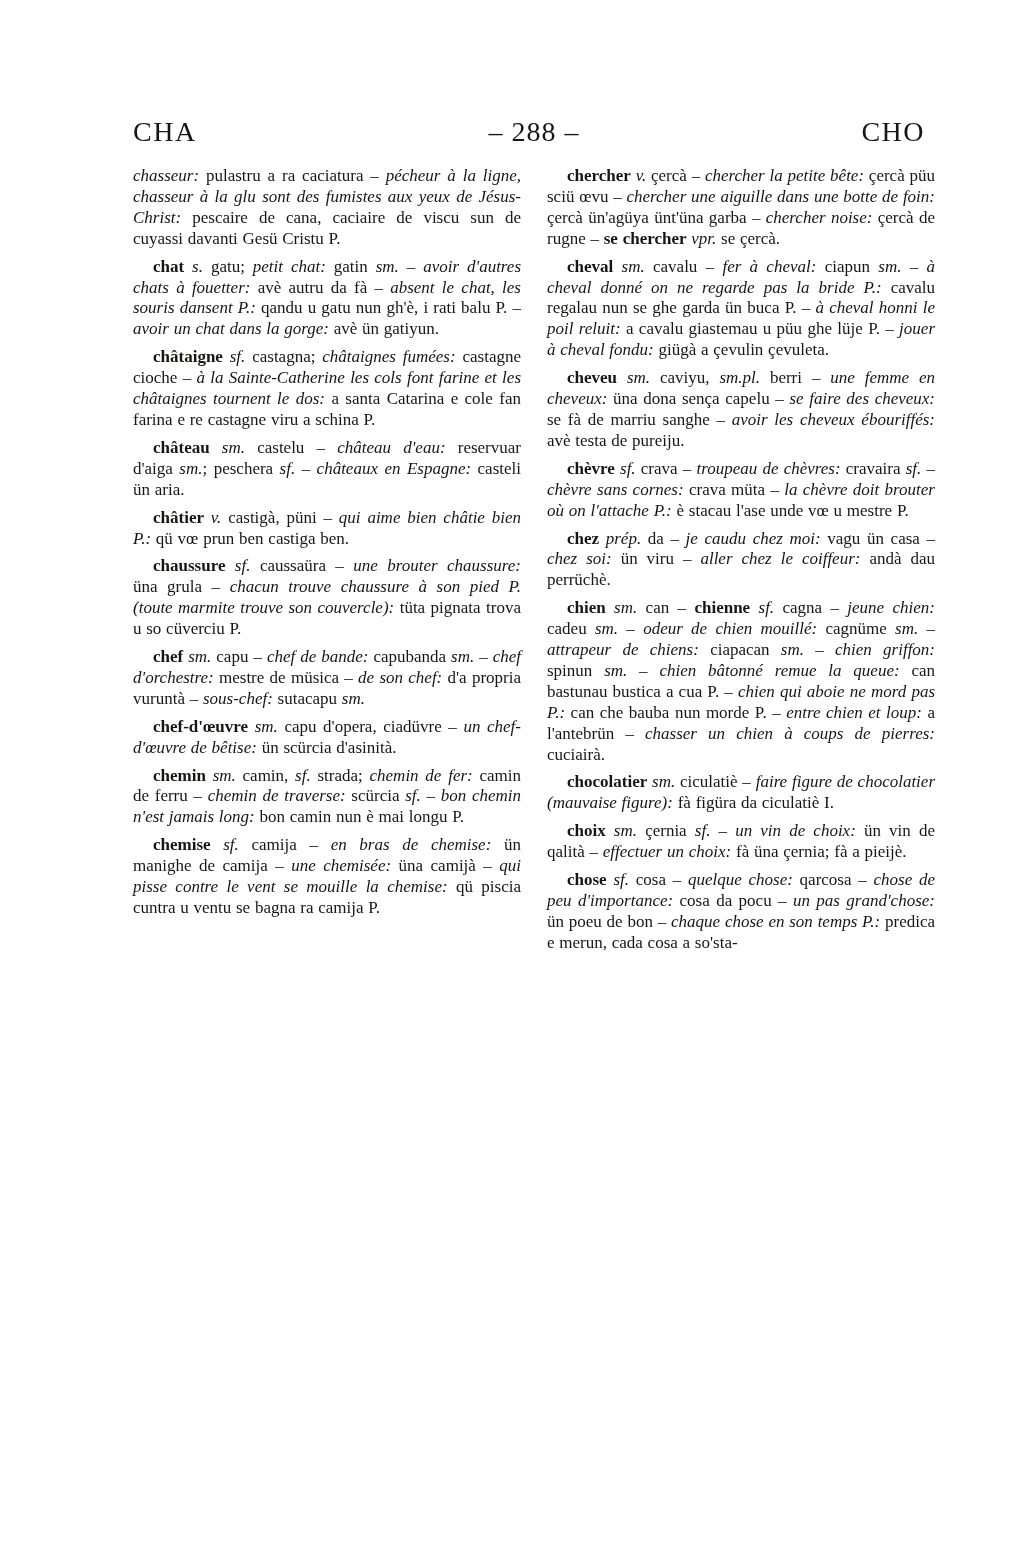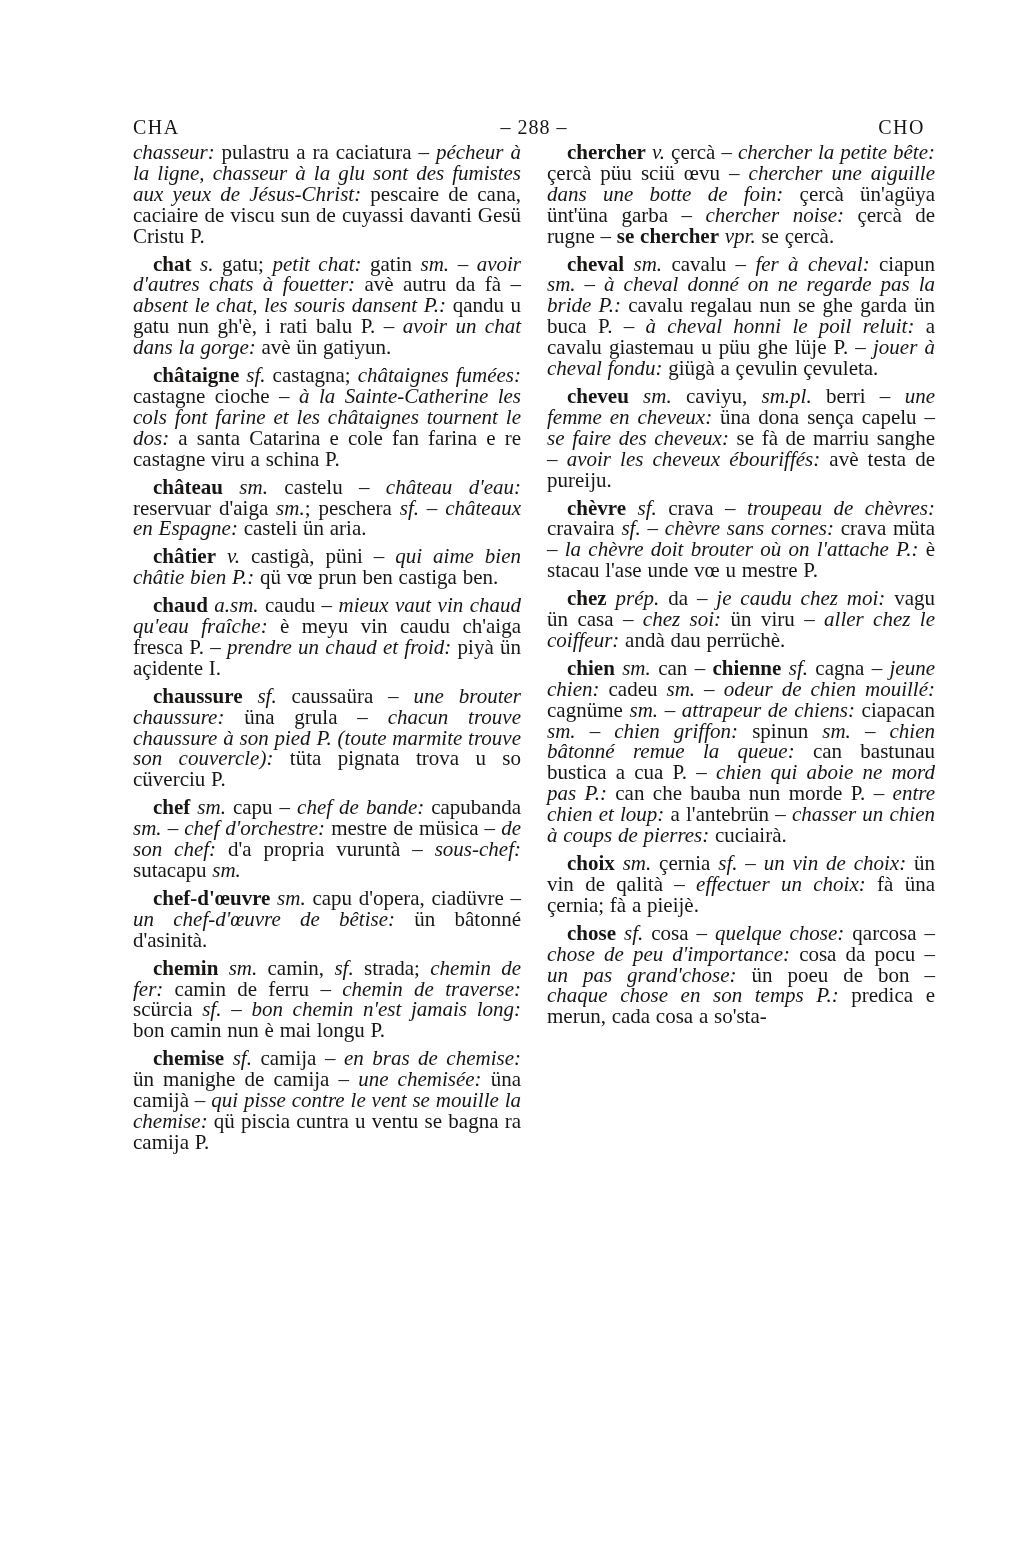--- a/index.html
+++ b/index.html
@@ -17,22 +17,23 @@
   }
   .page {
     position: absolute;
     left: 133px;
     top: 116px;
     width: 802px;
   }
   .page-header {
     position: relative;
     height: 26px;
-    font-size: 20px;
+    font-size: 28px;
     letter-spacing: 1.5px;
+    margin-bottom: 24px;
   }
   .page-header .hdr-left {
     position: absolute;
     left: 0;
     top: 0;
   }
   .page-header .hdr-center {
     position: absolute;
     left: 50%;
     top: 0;
@@ -45,21 +46,21 @@
     right: 10px;
     top: 0;
   }
   .cols {
     display: flex;
     gap: 26px;
   }
   .col {
     width: 388px;
     text-align: justify;
-    font-size: 21px;
+    font-size: 17px;
     line-height: 20.9px;
     word-spacing: 0.5px;
   }
   p.entry {
     margin: 0 0 7px 0;
     text-indent: 20px;
   }
   p.entry.no-indent {
     text-indent: 0;
   }
@@ -76,31 +77,31 @@
     <span class="hdr-center">– 288 –</span>
     <span class="hdr-right">CHO</span>
   </div>
   <div class="cols">
     <div class="col" id="col-left">
         <p class="entry no-indent"><span class="seg-i">chasseur:</span><span class="seg-r"> pulastru a ra caciatura – </span><span class="seg-i">pécheur à la ligne, chasseur à la glu sont des fumistes aux yeux de Jésus-Christ:</span><span class="seg-r"> pescaire de cana, caciaire de viscu sun de cuyassi davanti Gesü Cristu P.</span></p>
         <p class="entry"><span class="seg-b">chat</span><span class="seg-i"> s. </span><span class="seg-r">gatu; </span><span class="seg-i">petit chat: </span><span class="seg-r">gatin </span><span class="seg-i">sm.</span><span class="seg-r"> – </span><span class="seg-i">avoir d'autres chats à fouetter: </span><span class="seg-r">avè autru da fà – </span><span class="seg-i">absent le chat, les souris dansent P.: </span><span class="seg-r">qandu u gatu nun gh'è, i rati balu P. – </span><span class="seg-i">avoir un chat dans la gorge: </span><span class="seg-r">avè ün gatiyun.</span></p>
         <p class="entry"><span class="seg-b">châtaigne</span><span class="seg-i"> sf. </span><span class="seg-r">castagna; </span><span class="seg-i">châtaignes fumées: </span><span class="seg-r">castagne cioche – </span><span class="seg-i">à la Sainte-Catherine les cols font farine et les châtaignes tournent le dos: </span><span class="seg-r">a santa Catarina e cole fan farina e re castagne viru a schina P.</span></p>
         <p class="entry"><span class="seg-b">château</span><span class="seg-i"> sm. </span><span class="seg-r">castelu – </span><span class="seg-i">château d'eau: </span><span class="seg-r">reservuar d'aiga </span><span class="seg-i">sm.</span><span class="seg-r">; peschera </span><span class="seg-i">sf.</span><span class="seg-r"> – </span><span class="seg-i">châteaux en Espagne: </span><span class="seg-r">casteli ün aria.</span></p>
         <p class="entry"><span class="seg-b">châtier</span><span class="seg-i"> v. </span><span class="seg-r">castigà, püni – </span><span class="seg-i">qui aime bien châtie bien P.: </span><span class="seg-r">qü vœ prun ben castiga ben.</span></p>
-        <p class="entry"><span class="seg-b">chaud</span><span class="seg-i"> a.sm. </span><span class="seg-r">caudu – </span><span class="seg-i">mieux vaut vin chaud qu'eau fraîche: </span><span class="seg-r">è meyu vin caudu ch'aiga fresca P. – </span><span class="seg-i">prendre un chaud et froid: </span><span class="seg-r">piyà ün açidente I.</span></p>
         <p class="entry"><span class="seg-b">chaussure</span><span class="seg-i"> sf. </span><span class="seg-r">caussaüra – </span><span class="seg-i">une brouter chaussure: </span><span class="seg-r">üna grula – </span><span class="seg-i">chacun trouve chaussure à son pied P. (toute marmite trouve son couvercle): </span><span class="seg-r">tüta pignata trova u so cüverciu P.</span></p>
         <p class="entry"><span class="seg-b">chef</span><span class="seg-i"> sm. </span><span class="seg-r">capu – </span><span class="seg-i">chef de bande: </span><span class="seg-r">capubanda </span><span class="seg-i">sm.</span><span class="seg-r"> – </span><span class="seg-i">chef d'orchestre: </span><span class="seg-r">mestre de müsica – </span><span class="seg-i">de son chef: </span><span class="seg-r">d'a propria vuruntà – </span><span class="seg-i">sous-chef: </span><span class="seg-r">sutacapu </span><span class="seg-i">sm.</span></p>
-        <p class="entry"><span class="seg-b">chef-d'œuvre</span><span class="seg-i"> sm. </span><span class="seg-r">capu d'opera, ciadüvre – </span><span class="seg-i">un chef-d'œuvre de bêtise: </span><span class="seg-r">ün bâtonné d'asinità.</span></p>
+        <p class="entry"><span class="seg-b">chef-d'œuvre</span><span class="seg-i"> sm. </span><span class="seg-r">capu d'opera, ciadüvre – </span><span class="seg-i">un chef-d'œuvre de bêtise: </span><span class="seg-r">ün scürcia d'asinità.</span></p>
         <p class="entry"><span class="seg-b">chemin</span><span class="seg-i"> sm. </span><span class="seg-r">camin, </span><span class="seg-i">sf. </span><span class="seg-r">strada; </span><span class="seg-i">chemin de fer: </span><span class="seg-r">camin de ferru – </span><span class="seg-i">chemin de traverse: </span><span class="seg-r">scürcia </span><span class="seg-i">sf.</span><span class="seg-r"> – </span><span class="seg-i">bon chemin n'est jamais long: </span><span class="seg-r">bon camin nun è mai longu P.</span></p>
         <p class="entry"><span class="seg-b">chemise</span><span class="seg-i"> sf. </span><span class="seg-r">camija – </span><span class="seg-i">en bras de chemise: </span><span class="seg-r">ün manighe de camija – </span><span class="seg-i">une chemisée: </span><span class="seg-r">üna camijà – </span><span class="seg-i">qui pisse contre le vent se mouille la chemise: </span><span class="seg-r">qü piscia cuntra u ventu se bagna ra camija P.</span></p>
       </div>
     <div class="col" id="col-right">
         <p class="entry"><span class="seg-b">chercher</span><span class="seg-i"> v. </span><span class="seg-r">çercà – </span><span class="seg-i">chercher la petite bête: </span><span class="seg-r">çercà püu sciü œvu – </span><span class="seg-i">chercher une aiguille dans une botte de foin: </span><span class="seg-r">çercà ün'agüya ünt'üna garba – </span><span class="seg-i">chercher noise: </span><span class="seg-r">çercà de rugne – </span><span class="seg-b">se chercher</span><span class="seg-i"> vpr. </span><span class="seg-r">se çercà.</span></p>
         <p class="entry"><span class="seg-b">cheval</span><span class="seg-i"> sm. </span><span class="seg-r">cavalu – </span><span class="seg-i">fer à cheval: </span><span class="seg-r">ciapun </span><span class="seg-i">sm.</span><span class="seg-r"> – </span><span class="seg-i">à cheval donné on ne regarde pas la bride P.: </span><span class="seg-r">cavalu regalau nun se ghe garda ün buca P. – </span><span class="seg-i">à cheval honni le poil reluit: </span><span class="seg-r">a cavalu giastemau u püu ghe lüje P. – </span><span class="seg-i">jouer à cheval fondu: </span><span class="seg-r">giügà a çevulin çevuleta.</span></p>
         <p class="entry"><span class="seg-b">cheveu</span><span class="seg-i"> sm. </span><span class="seg-r">caviyu, </span><span class="seg-i">sm.pl. </span><span class="seg-r">berri – </span><span class="seg-i">une femme en cheveux: </span><span class="seg-r">üna dona sença capelu – </span><span class="seg-i">se faire des cheveux: </span><span class="seg-r">se fà de marriu sanghe – </span><span class="seg-i">avoir les cheveux ébouriffés: </span><span class="seg-r">avè testa de pureiju.</span></p>
         <p class="entry"><span class="seg-b">chèvre</span><span class="seg-i"> sf. </span><span class="seg-r">crava – </span><span class="seg-i">troupeau de chèvres: </span><span class="seg-r">cravaira </span><span class="seg-i">sf.</span><span class="seg-r"> – </span><span class="seg-i">chèvre sans cornes: </span><span class="seg-r">crava müta – </span><span class="seg-i">la chèvre doit brouter où on l'attache P.: </span><span class="seg-r">è stacau l'ase unde vœ u mestre P.</span></p>
         <p class="entry"><span class="seg-b">chez</span><span class="seg-i"> prép. </span><span class="seg-r">da – </span><span class="seg-i">je caudu chez moi: </span><span class="seg-r">vagu ün casa – </span><span class="seg-i">chez soi: </span><span class="seg-r">ün viru – </span><span class="seg-i">aller chez le coiffeur: </span><span class="seg-r">andà dau perrüchè.</span></p>
         <p class="entry"><span class="seg-b">chien</span><span class="seg-i"> sm. </span><span class="seg-r">can – </span><span class="seg-b">chienne</span><span class="seg-i"> sf. </span><span class="seg-r">cagna – </span><span class="seg-i">jeune chien: </span><span class="seg-r">cadeu </span><span class="seg-i">sm.</span><span class="seg-r"> – </span><span class="seg-i">odeur de chien mouillé: </span><span class="seg-r">cagnüme </span><span class="seg-i">sm.</span><span class="seg-r"> – </span><span class="seg-i">attrapeur de chiens: </span><span class="seg-r">ciapacan </span><span class="seg-i">sm.</span><span class="seg-r"> – </span><span class="seg-i">chien griffon: </span><span class="seg-r">spinun </span><span class="seg-i">sm.</span><span class="seg-r"> – </span><span class="seg-i">chien bâtonné remue la queue: </span><span class="seg-r">can bastunau bustica a cua P. – </span><span class="seg-i">chien qui aboie ne mord pas P.: </span><span class="seg-r">can che bauba nun morde P. – </span><span class="seg-i">entre chien et loup: </span><span class="seg-r">a l'antebrün – </span><span class="seg-i">chasser un chien à coups de pierres: </span><span class="seg-r">cuciairà.</span></p>
+        <p class="entry"><span class="seg-b">chocolatier</span><span class="seg-i"> sm. </span><span class="seg-r">ciculatiè – </span><span class="seg-i">faire figure de chocolatier (mauvaise figure): </span><span class="seg-r">fà figüra da ciculatiè I.</span></p>
         <p class="entry"><span class="seg-b">choix</span><span class="seg-i"> sm. </span><span class="seg-r">çernia </span><span class="seg-i">sf.</span><span class="seg-r"> – </span><span class="seg-i">un vin de choix: </span><span class="seg-r">ün vin de qalità – </span><span class="seg-i">effectuer un choix: </span><span class="seg-r">fà üna çernia; fà a pieijè.</span></p>
         <p class="entry"><span class="seg-b">chose</span><span class="seg-i"> sf. </span><span class="seg-r">cosa – </span><span class="seg-i">quelque chose: </span><span class="seg-r">qarcosa – </span><span class="seg-i">chose de peu d'importance: </span><span class="seg-r">cosa da pocu – </span><span class="seg-i">un pas grand'chose: </span><span class="seg-r">ün poeu de bon – </span><span class="seg-i">chaque chose en son temps P.: </span><span class="seg-r">predica e merun, cada cosa a so'sta-</span></p>
       </div>
   </div>
 </div>
 
 </body></html>

